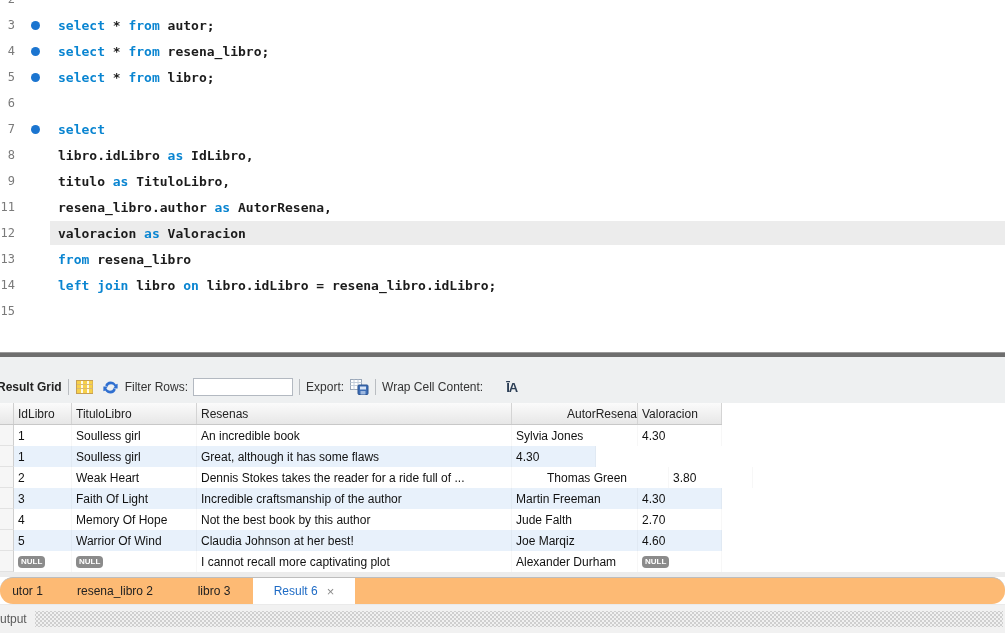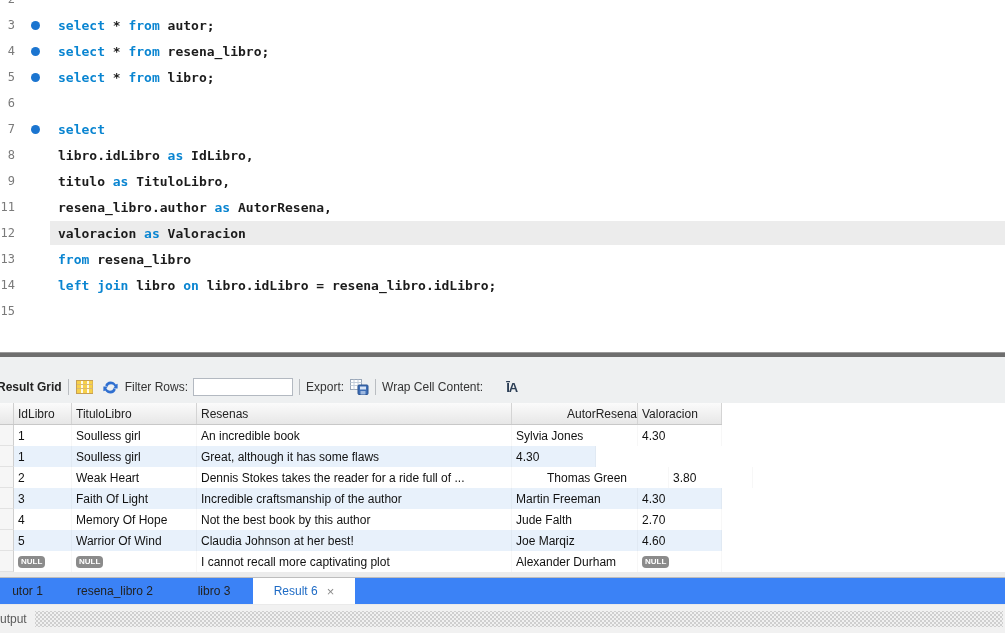--- a/index.html
+++ b/index.html
@@ -44,22 +44,22 @@
   .grow .g-rowhdr{width:14px;flex:none;background:#f6f6f6;border-right:1px solid #cfcfcf;
     border-bottom:1px solid #e2e2e2;box-sizing:border-box;}
   .g-cell{box-sizing:border-box;padding:4px 0 0 4px;white-space:nowrap;overflow:hidden;flex:none;
     border-right:1px solid rgba(0,0,0,0.03);}
   .grow.alt .g-cell{background:#e8f1fb;}
   .null-badge{display:inline-block;background:#8b8b8b;color:#fff;font-size:8px;font-weight:bold;
     line-height:9px;padding:1px 3px 2px 3px;border-radius:4px;vertical-align:top;margin-top:1px;
     font-family:"Liberation Sans",sans-serif;}
   .grid-strip{height:5px;background:#ececec;}
   
-  .tabbar{height:27px;background:#3b82f6;border-top:1px solid #bdbdbd;box-sizing:border-box;
-    display:flex;align-items:stretch;font-size:12px;color:#222;}
+  .tabbar{height:27px;background:#fdba74;border-top:1px solid #bdbdbd;box-sizing:border-box;
+    display:flex;align-items:stretch;font-size:12px;color:#222;border-radius:13px;}
   .tab{display:flex;align-items:center;justify-content:center;cursor:pointer;flex:none;white-space:nowrap;}
   .tab.active{background:#fff;color:#1e6bc5;}
   .tab-close{color:#8a8a8a;margin-left:9px;font-size:13px;line-height:13px;cursor:pointer;}
   
   .outputbar{height:29px;background:#f1f1f1;border-top:1px solid #eaeaea;box-sizing:border-box;
     position:relative;display:flex;align-items:center;font-size:12px;color:#5a5a5a;}
   .output-label{position:relative;z-index:1;padding-right:6px;background:#f1f1f1;margin-left:0;}
   .hatch{position:absolute;left:35px;right:2px;top:6px;bottom:6px;
     background-image:
       radial-gradient(#cfcfcf 0.9px, transparent 1px),

